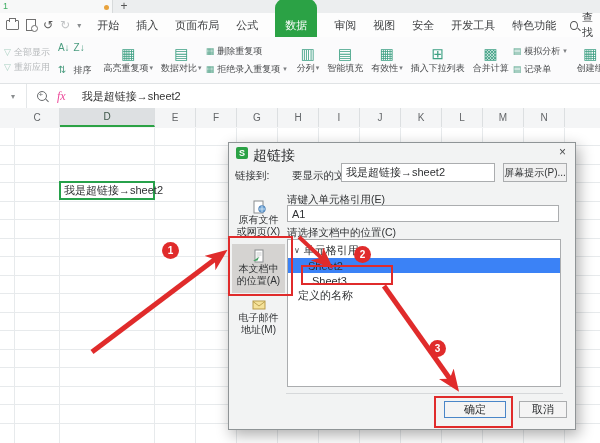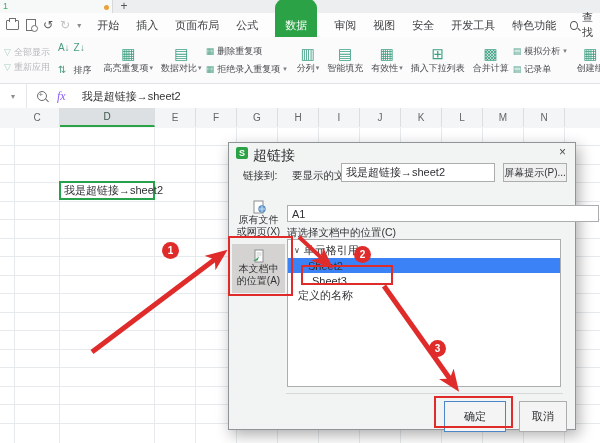--- a/index.html
+++ b/index.html
@@ -46,21 +46,21 @@
   .blabel{font-size:9px;color:#4a4c4e;display:flex;align-items:center;gap:1px;white-space:nowrap;}
   .dcaret{font-size:7px;color:#7b7e80;}
   .stackg{display:flex;flex-direction:column;justify-content:center;gap:3px;}
   .sortgrid{display:grid;grid-template-columns:auto auto;gap:2px 4px;align-items:center;padding:0 2px;}
   .sglyph{font-size:10px;color:#4a9c7f;line-height:1;}
   .slabel{font-size:9px;color:#4a4c4e;white-space:nowrap;}
 
   
   .fbar{left:0;top:84px;width:600px;height:24px;background:#fff;border-bottom:1px solid #dfe2e4;display:flex;align-items:center;}
   .nbox-cap{width:26px;height:100%;border-right:1px solid #e4e7e9;display:flex;align-items:center;justify-content:center;}
-  .fx{font-family:"Liberation Serif","DejaVu Serif",serif;font-style:italic;font-size:12px;color:#8b5cf6;margin:0 10px 0 10px;}
+  .fx{font-family:"Liberation Serif","DejaVu Serif",serif;font-style:italic;font-size:12px;color:#ec4899;margin:0 10px 0 10px;}
   .magplus{width:8px;height:8px;border:1.3px solid #6a6d6f;border-radius:50%;position:relative;margin-left:10px;}
   .magplus::before{content:"+";position:absolute;left:0.5px;top:-2.5px;font-size:8px;color:#6a6d6f;}
   .magplus::after{content:"";position:absolute;left:7px;top:8px;width:4px;height:1.4px;background:#6a6d6f;transform:rotate(45deg);}
   .fval{font-size:11px;color:#333;margin-left:6px;}
 
   
   .colhead{left:0;top:108px;width:600px;height:20px;background:#f4f5f6;border-bottom:1px solid #d4d8da;}
   .hcell{position:absolute;top:0;height:19px;border-right:1px solid #dcdfe1;font-size:10px;color:#636669;
          display:flex;align-items:center;justify-content:center;box-sizing:border-box;}
   .hcell.sel{background:#dde0e2;border-bottom:2px solid #2ba245;color:#3c5547;}
@@ -88,21 +88,21 @@
   .sitem{position:relative;width:53px;display:flex;flex-direction:column;align-items:center;padding:5px 0 6px;box-sizing:border-box;}
   .sitem.sel{background:#d5d3d1;}
   .sitem .l{font-size:10px;color:#323436;line-height:12px;white-space:nowrap;}
   .tree{position:absolute;left:58px;top:96px;width:274px;height:148px;background:#fff;border:1px solid #abadaf;box-sizing:border-box;overflow:hidden;}
   .trow{position:relative;height:15px;display:flex;align-items:center;font-size:11px;color:#2f3133;white-space:nowrap;}
   .trow .caret{font-size:8px;color:#444;margin:0 4px 0 6px;}
   .trow.lvl1{padding-left:24px;}
   .trow.lvl0{padding-left:10px;}
   .trow.sel2{background:#3b82f6;padding-left:20px;}
   .btn-sep{position:absolute;left:57px;top:250px;width:277px;height:1px;background:#d6d8da;}
-  .dbtn{position:absolute;top:258px;height:31px;background:#f4f4f4;border:1px solid #abadaf;box-sizing:border-box;
+  .dbtn{position:absolute;top:258px;height:17px;background:#f4f4f4;border:1px solid #abadaf;box-sizing:border-box;
         font-size:11px;color:#2b2d2f;display:flex;align-items:center;justify-content:center;}
   .dbtn.ok{left:215px;width:62px;border:1.5px solid #4a86c8;}
   .dbtn.cancel{left:290px;width:48px;}
   .rbox{position:absolute;border:2px solid #e02b2b;box-sizing:border-box;z-index:41;pointer-events:none;}
   .rcircle{position:absolute;width:17px;height:17px;border-radius:50%;background:#e02b2b;color:#fff;font-size:10px;
            font-weight:bold;display:flex;align-items:center;justify-content:center;z-index:42;pointer-events:none;}
   svg.arrows{position:absolute;left:0;top:0;width:600px;height:443px;z-index:41;pointer-events:none;}
 </style>
 </head>
 <body>
@@ -280,21 +280,21 @@
     <div class="vline" style="left:523px;"></div>
     <div class="vline" style="left:564px;"></div>
     <div class="acell">我是超链接→sheet2</div>
   </div>
 
   <div class="abs dialog">
     <div class="dlg-icon">S</div>
     <div class="dlg-title">超链接</div>
     <div class="dlg-close">×</div>
 
-    <div class="lbl" style="left:14px;top:26px;">链接到:</div>
+    <div class="lbl" style="left:6px;top:26px;">链接到:</div>
     <div class="lbl" style="left:63px;top:26px;">要显示的文字(T):</div>
     <div class="tbox" style="left:112px;top:20px;width:154px;height:19px;">我是超链接→sheet2</div>
     <div class="tipbtn">屏幕提示(P)...</div>
 
     <div class="side">
       <div class="sitem">
         <svg width="16" height="14" viewBox="0 0 16 14">
           <rect x="3" y="1" width="9" height="12" fill="#ffffff" stroke="#8a8d8f" stroke-width="1"></rect>
           <circle cx="11" cy="9" r="3.4" fill="#6fa7d8" stroke="#4a7ab0" stroke-width="0.8"></circle>
           <path d="M7.6 9 h6.8 M11 5.6 v6.8" stroke="#e8f1f8" stroke-width="0.7" fill="none"></path>
@@ -304,23 +304,32 @@
       </div>
       <div class="sitem sel">
         <svg width="16" height="14" viewBox="0 0 16 14">
           <rect x="4" y="1" width="8" height="12" fill="#ffffff" stroke="#8a8d8f" stroke-width="1"></rect>
           <path d="M5.5 4 h5 M5.5 6 h5 M5.5 8 h3" stroke="#b8bbbd" stroke-width="0.8"></path>
           <path d="M2 12 L8 8 L6.5 11.5 Z" fill="#3fa15f"></path>
         </svg>
         <span class="l">本文档中</span>
         <span class="l">的位置(A)</span>
       </div>
-    </div>
-
-    <div class="tbox" style="left:58px;top:62px;width:312px;height:17px;">A1</div>
+      <div class="sitem">
+        <svg width="16" height="14" viewBox="0 0 16 14">
+          <rect x="2" y="3" width="12" height="8" fill="#f5e29a" stroke="#b89b4a" stroke-width="1"></rect>
+          <path d="M2 3.5 L8 8 L14 3.5" stroke="#b89b4a" stroke-width="0.9" fill="none"></path>
+        </svg>
+        <span class="l">电子邮件</span>
+        <span class="l">地址(M)</span>
+      </div>
+    </div>
+
+    <div class="lbl" style="left:58px;top:50px;">请键入单元格引用(E)</div>
+    <div class="tbox" style="left:58px;top:62px;width:272px;height:17px;">A1</div>
     <div class="lbl" style="left:58px;top:83px;">请选择文档中的位置(C)</div>
 
     <div class="tree">
       <div class="trow" style="margin-top:3px;">
         <span class="caret">∨</span>
         <span>单元格引用</span>
       </div>
       <div class="trow lvl1 sel2">Sheet2</div>
       <div class="trow lvl1">Sheet3</div>
       <div class="trow lvl0">定义的名称</div>

